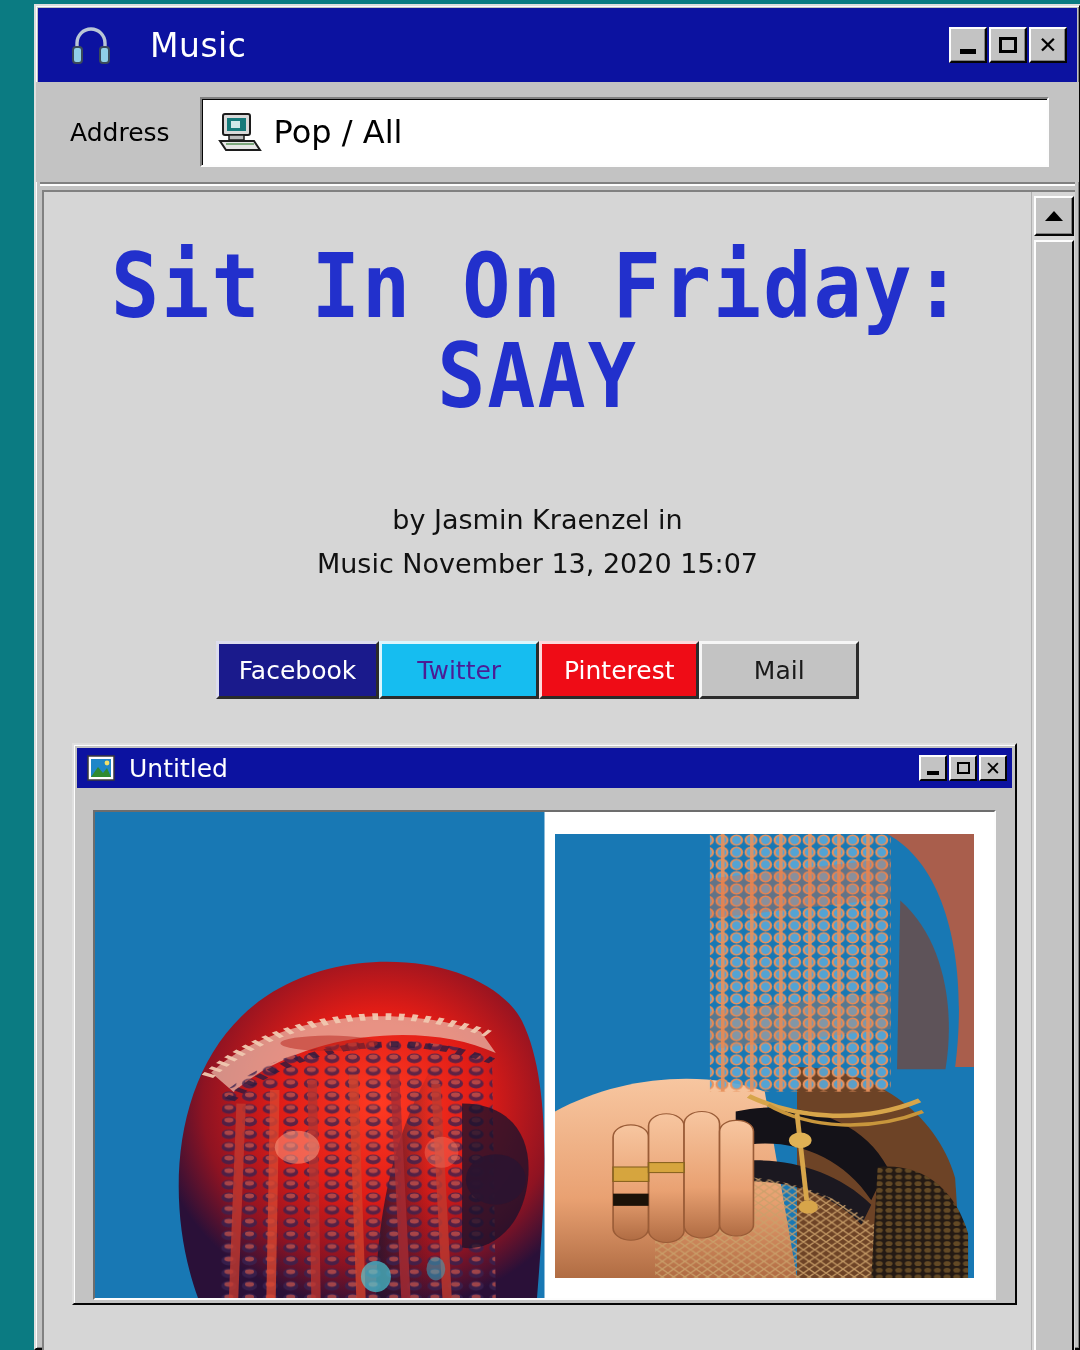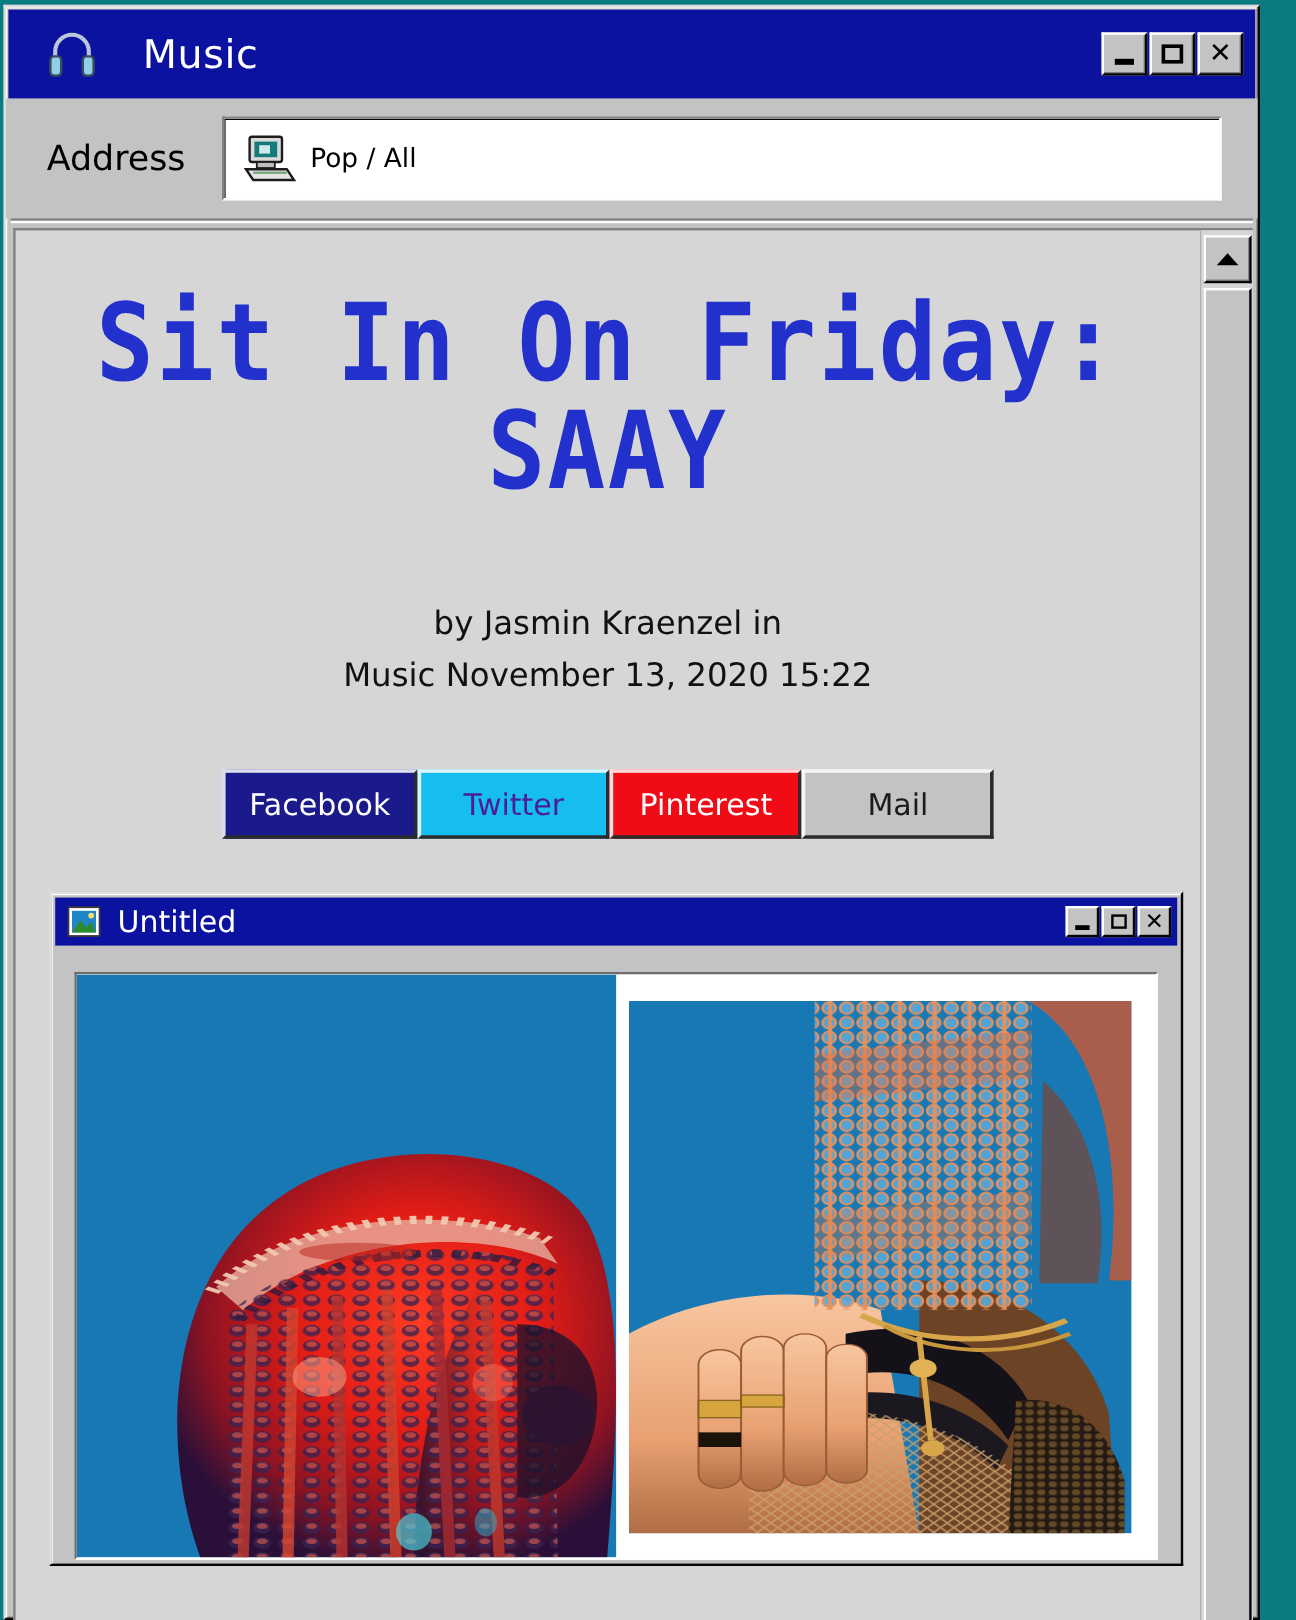--- a/index.html
+++ b/index.html
@@ -15,21 +15,21 @@
   
   .desktop {
     position: absolute;
     inset: 0;
     background: #0b7b82;
   }
 
   
   .app-window {
     position: absolute;
-    left: 3px;
+    left: 34px;
     top: 4px;
     width: 1047px;
     height: 1346px;
     background: #c3c3c3;
     border-left: 2px solid #dfdfdf;
     border-top: 2px solid #dfdfdf;
     border-right: 2px solid #050505;
     border-bottom: 2px solid #050505;
     box-shadow: inset 1px 1px 0 #fdfdfd, inset -1px -1px 0 #818181;
   }
@@ -78,21 +78,21 @@
 
   
   .addressbar {
     height: 100px;
     display: flex;
     align-items: center;
     padding: 0 30px 0 34px;
     background: #c3c3c3;
   }
   .address-label {
-    font-size: 29px;
+    font-size: 25px;
     color: #000;
     font-family: "DejaVu Sans", sans-serif;
     margin-right: 30px;
     white-space: nowrap;
   }
   .address-field {
     flex: 1;
     height: 70px;
     background: #ffffff;
     border-left: 2px solid #818181;
@@ -100,21 +100,21 @@
     border-right: 2px solid #fdfdfd;
     border-bottom: 2px solid #fdfdfd;
     box-shadow: inset 1px 1px 0 #050505;
     display: flex;
     align-items: center;
     padding: 0 10px;
     cursor: text;
   }
   .pc-icon { width: 46px; height: 46px; flex: 0 0 46px; margin: 0 12px 0 4px; }
   .address-value {
-    font-size: 22px;
+    font-size: 32px;
     color: #000;
     font-family: "DejaVu Sans", sans-serif;
   }
 
   
   .toolbar-sep {
     height: 4px;
     margin: 0 4px;
     border-top: 2px solid #818181;
     border-bottom: 2px solid #fdfdfd;
@@ -337,21 +337,21 @@
     <div class="toolbar-sep"></div>
 
     <div class="content-wrap">
 
       <div class="content">
 
         <h1 class="article-title">Sit In On Friday: SAAY</h1>
 
         <div class="byline">
           <div>by Jasmin Kraenzel in</div>
-          <div>Music November 13, 2020 15:22</div>
+          <div>Music November 13, 2020 15:07</div>
         </div>
 
         <div class="share-row">
           <span class="share-btn" style="background:#1a1a8c;color:#ffffff;">Facebook</span>
           <span class="share-btn" style="background:#16bdf0;color:#4c1d95;">Twitter</span>
           <span class="share-btn" style="background:#ef0c16;color:#ffffff;">Pinterest</span>
           <span class="share-btn" style="background:#c3c3c3;color:#1a1a1a;">Mail</span>
         </div>
 
         <div class="img-window">

